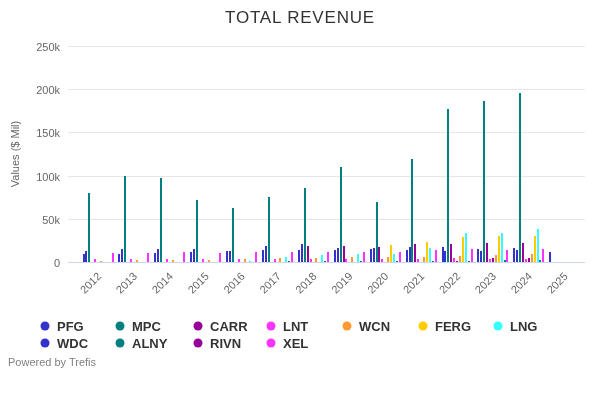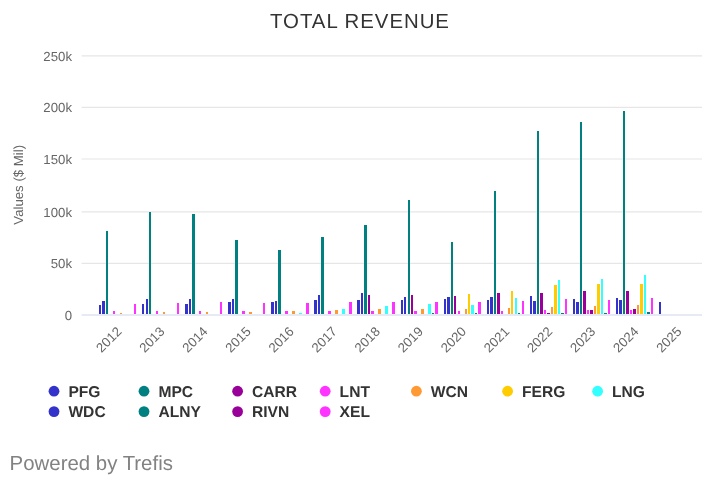--- a/index.html
+++ b/index.html
@@ -1,21 +1,21 @@
 <!DOCTYPE html>
 <html><head>
 <meta charset="utf-8">
 <style>
   html,body{margin:0;padding:0;background:#fff;}
   #stage{position:relative;width:600px;height:400px;background:#ffffff;overflow:hidden;
          font-family:"Liberation Sans","DejaVu Sans",sans-serif;}
   #chart-title{position:absolute;top:8px;left:0;width:600px;text-align:center;
                font-size:17px;color:#333333;letter-spacing:0.8px;}
   #chart-svg{position:absolute;top:0;left:0;}
-  #footer-link{position:absolute;left:8px;top:377px;font-size:17px;color:#828282;text-decoration:none;}
+  #footer-link{position:absolute;left:8px;top:356px;font-size:11px;color:#828282;text-decoration:none;}
 </style>
 </head>
 <body>
 <div id="stage">
 
 <div id="chart-title">TOTAL REVENUE</div>
 <svg id="chart-svg" width="600" height="400">
       <text x="60" y="266.5" font-family="&quot;Liberation Sans&quot;,&quot;DejaVu Sans&quot;,sans-serif" font-size="11px" fill="#666666" text-anchor="end">0</text>
       <line x1="68" x2="585" y1="219.5" y2="219.5" stroke="#e6e6e6" stroke-width="1"></line>
       <text x="60" y="223.5" font-family="&quot;Liberation Sans&quot;,&quot;DejaVu Sans&quot;,sans-serif" font-size="11px" fill="#666666" text-anchor="end">50k</text>

